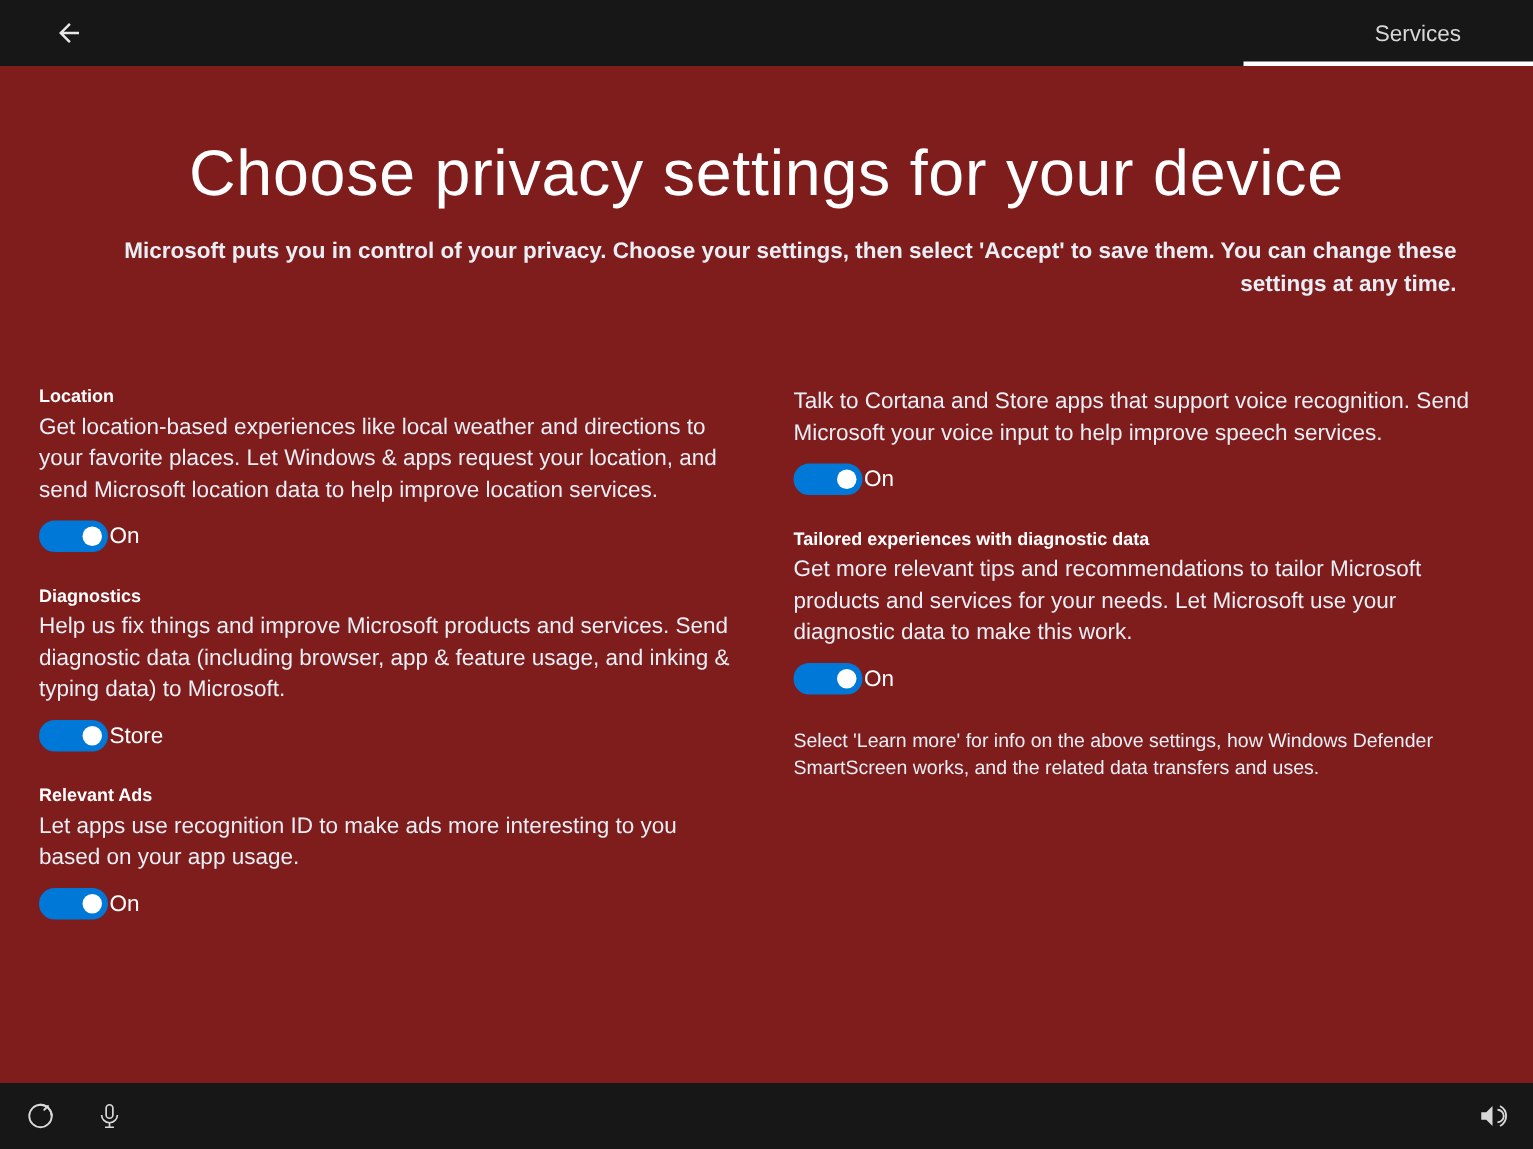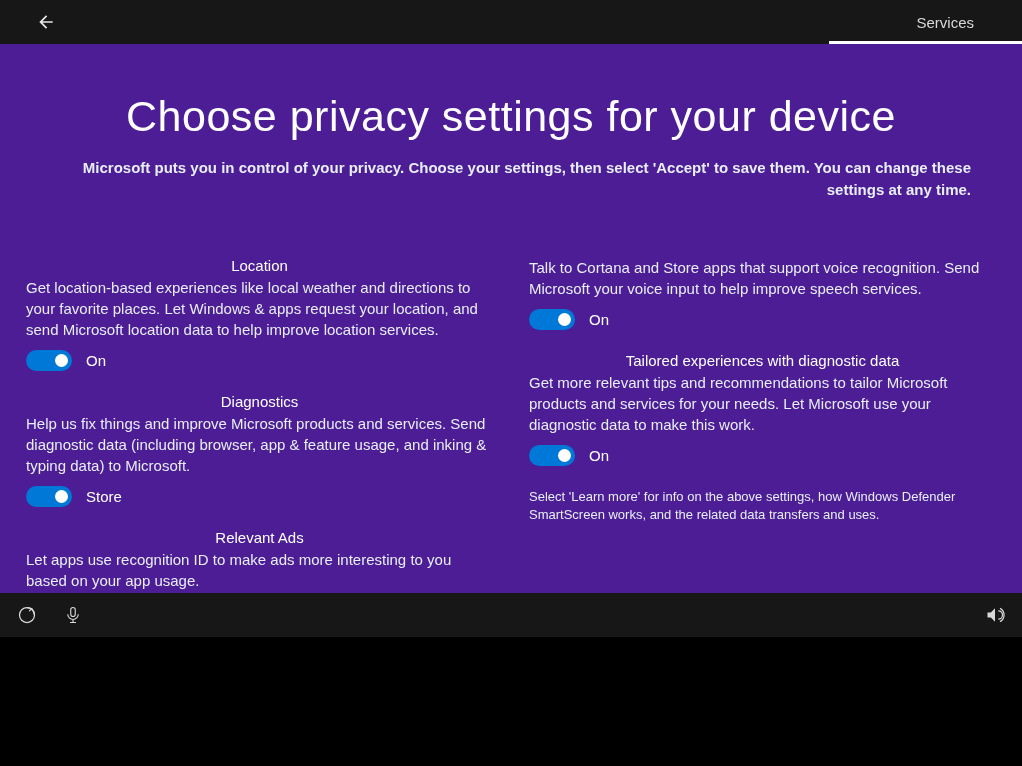--- a/index.html
+++ b/index.html
@@ -40,22 +40,22 @@
     }
     .step-underline {
       position: absolute;
       right: 0;
       bottom: 0;
       width: 193px;
       height: 3px;
       background: #ffffff;
     }
     .main {
-      height: 549px;
-      background: #4c1d95;
+      height: 678px;
+      background: #7f1d1d;
       padding: 48px 26px 20px;
       color: #fff;
       position: relative;
     }
     .title {
       text-align: center;
       font-size: 43px;
       font-weight: 300;
       letter-spacing: 0.5px;
       margin-bottom: 14px;
@@ -70,35 +70,34 @@
       line-height: 1.45;
     }
     .columns {
       display: flex;
       gap: 36px;
       margin-top: 56px;
     }
     .col { flex: 1; }
     .setting { margin-bottom: 22px; }
     .setting-title {
-      font-size: 15px;
-      font-weight: 400;
+      font-size: 12px;
+      font-weight: 700;
       margin-bottom: 3px;
-      text-align: center;
     }
     .setting-desc {
       font-size: 15px;
       font-weight: 400;
       line-height: 1.4;
       color: #e8eef5;
     }
     .toggle-row {
       display: flex;
       align-items: center;
-      gap: 14px;
+      gap: 1px;
       margin-top: 10px;
     }
     .toggle {
       width: 46px;
       height: 21px;
       background: #0078d7;
       border-radius: 11px;
       position: relative;
       cursor: pointer;
     }

